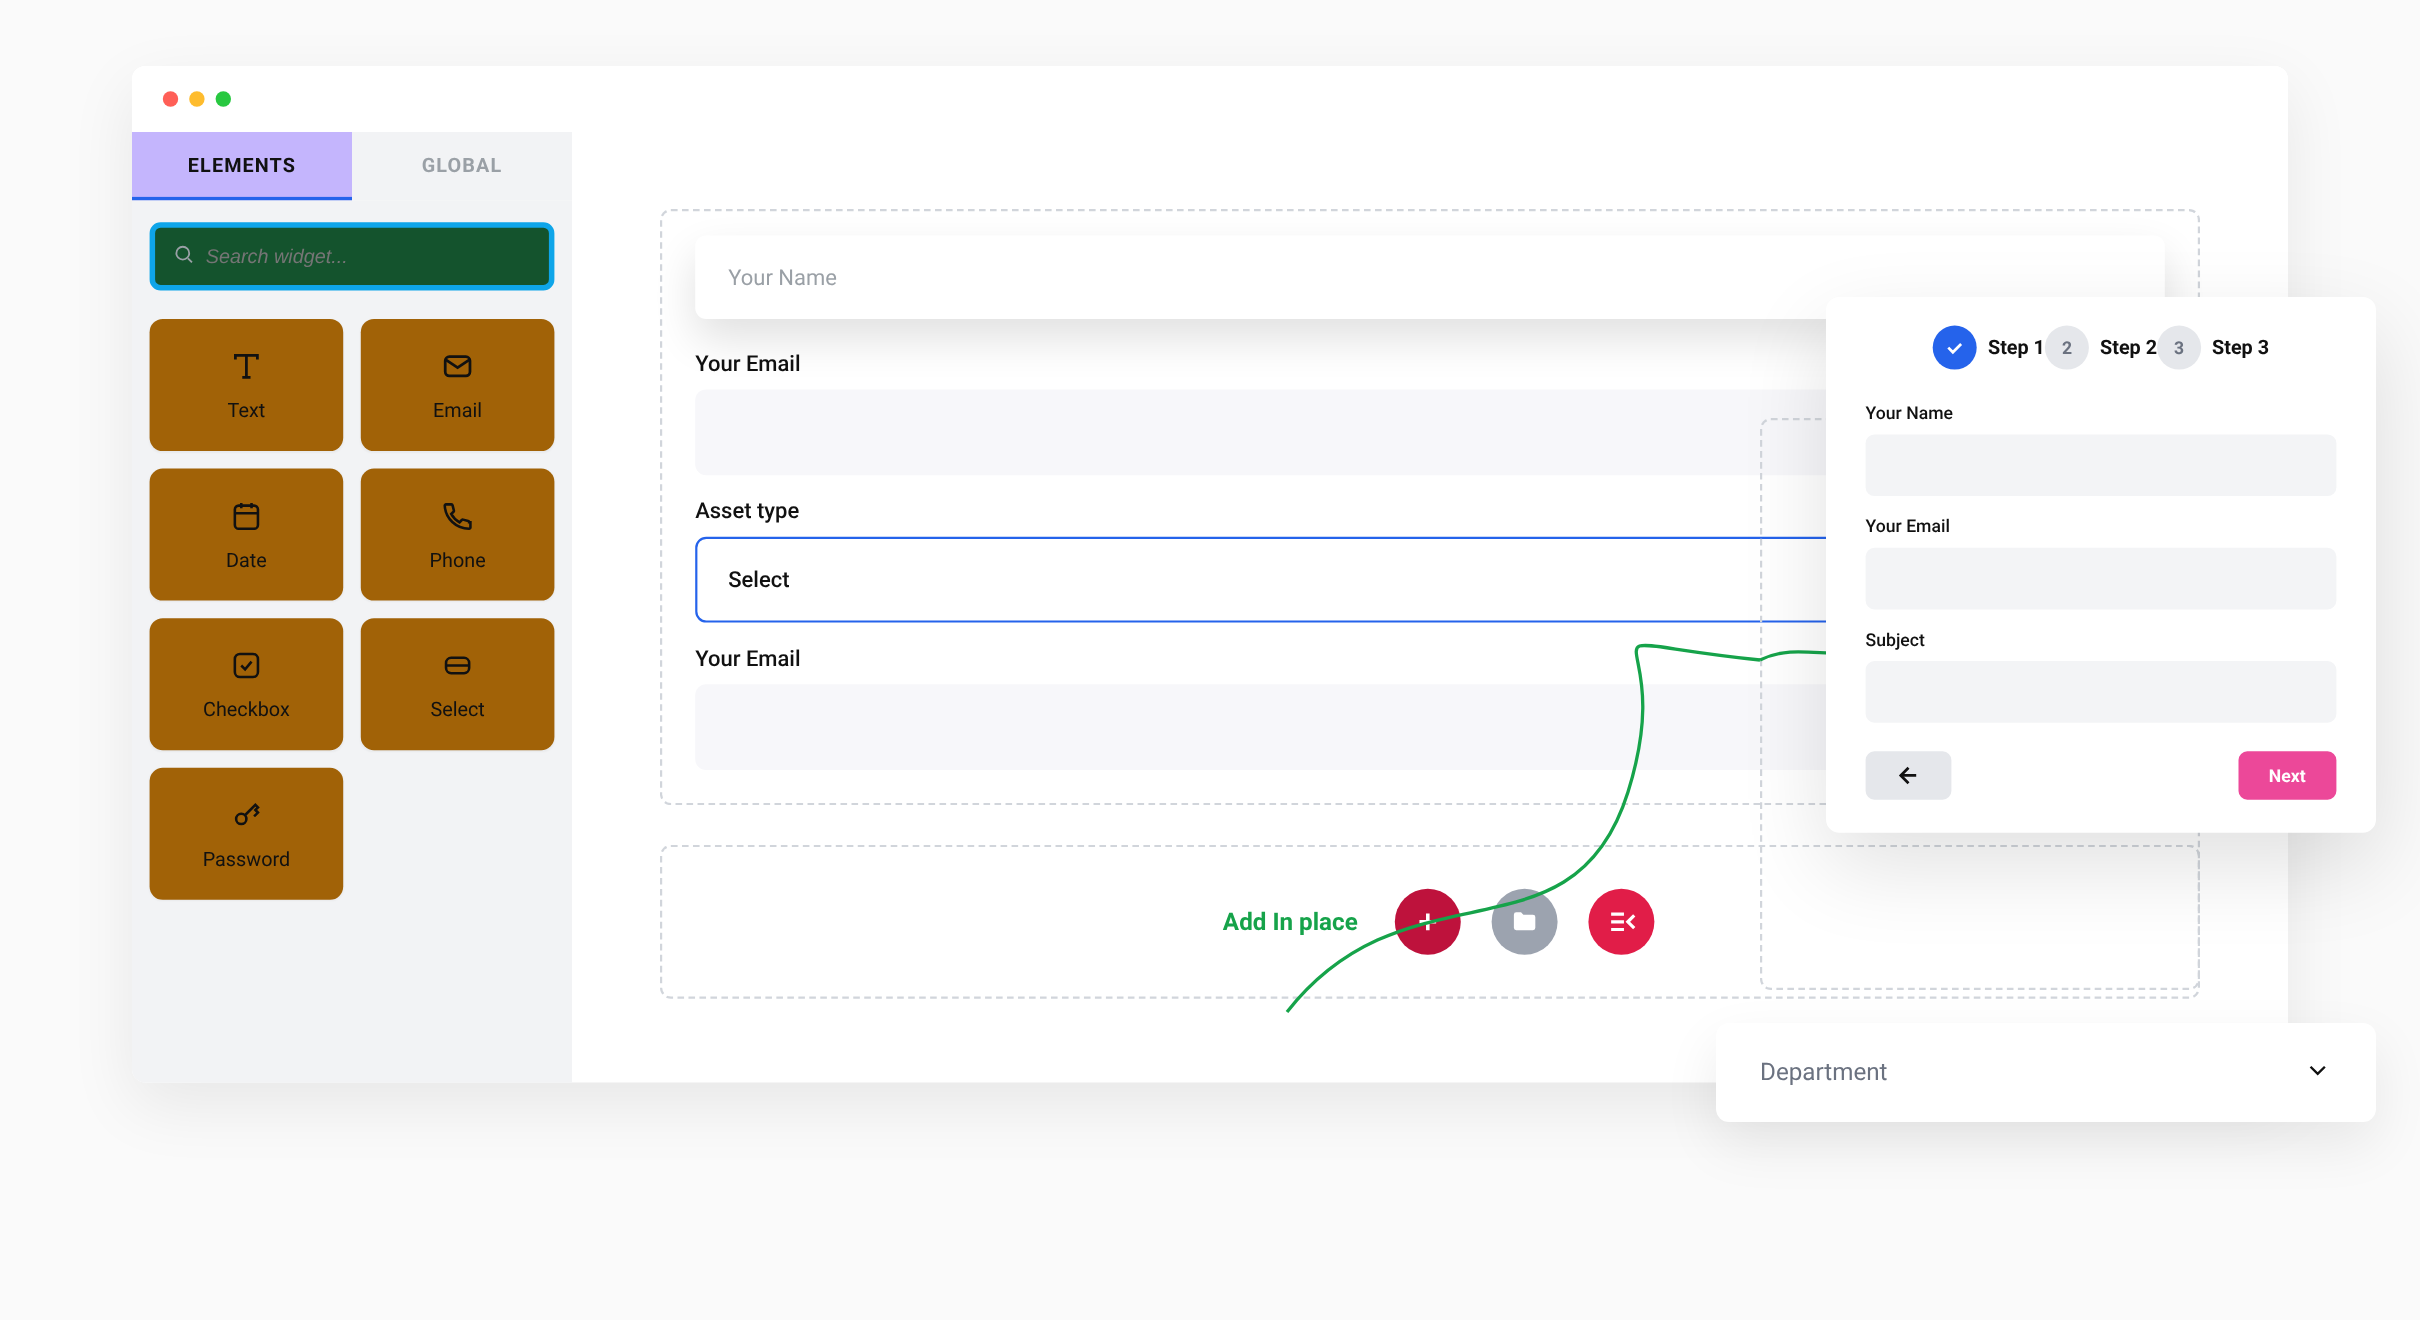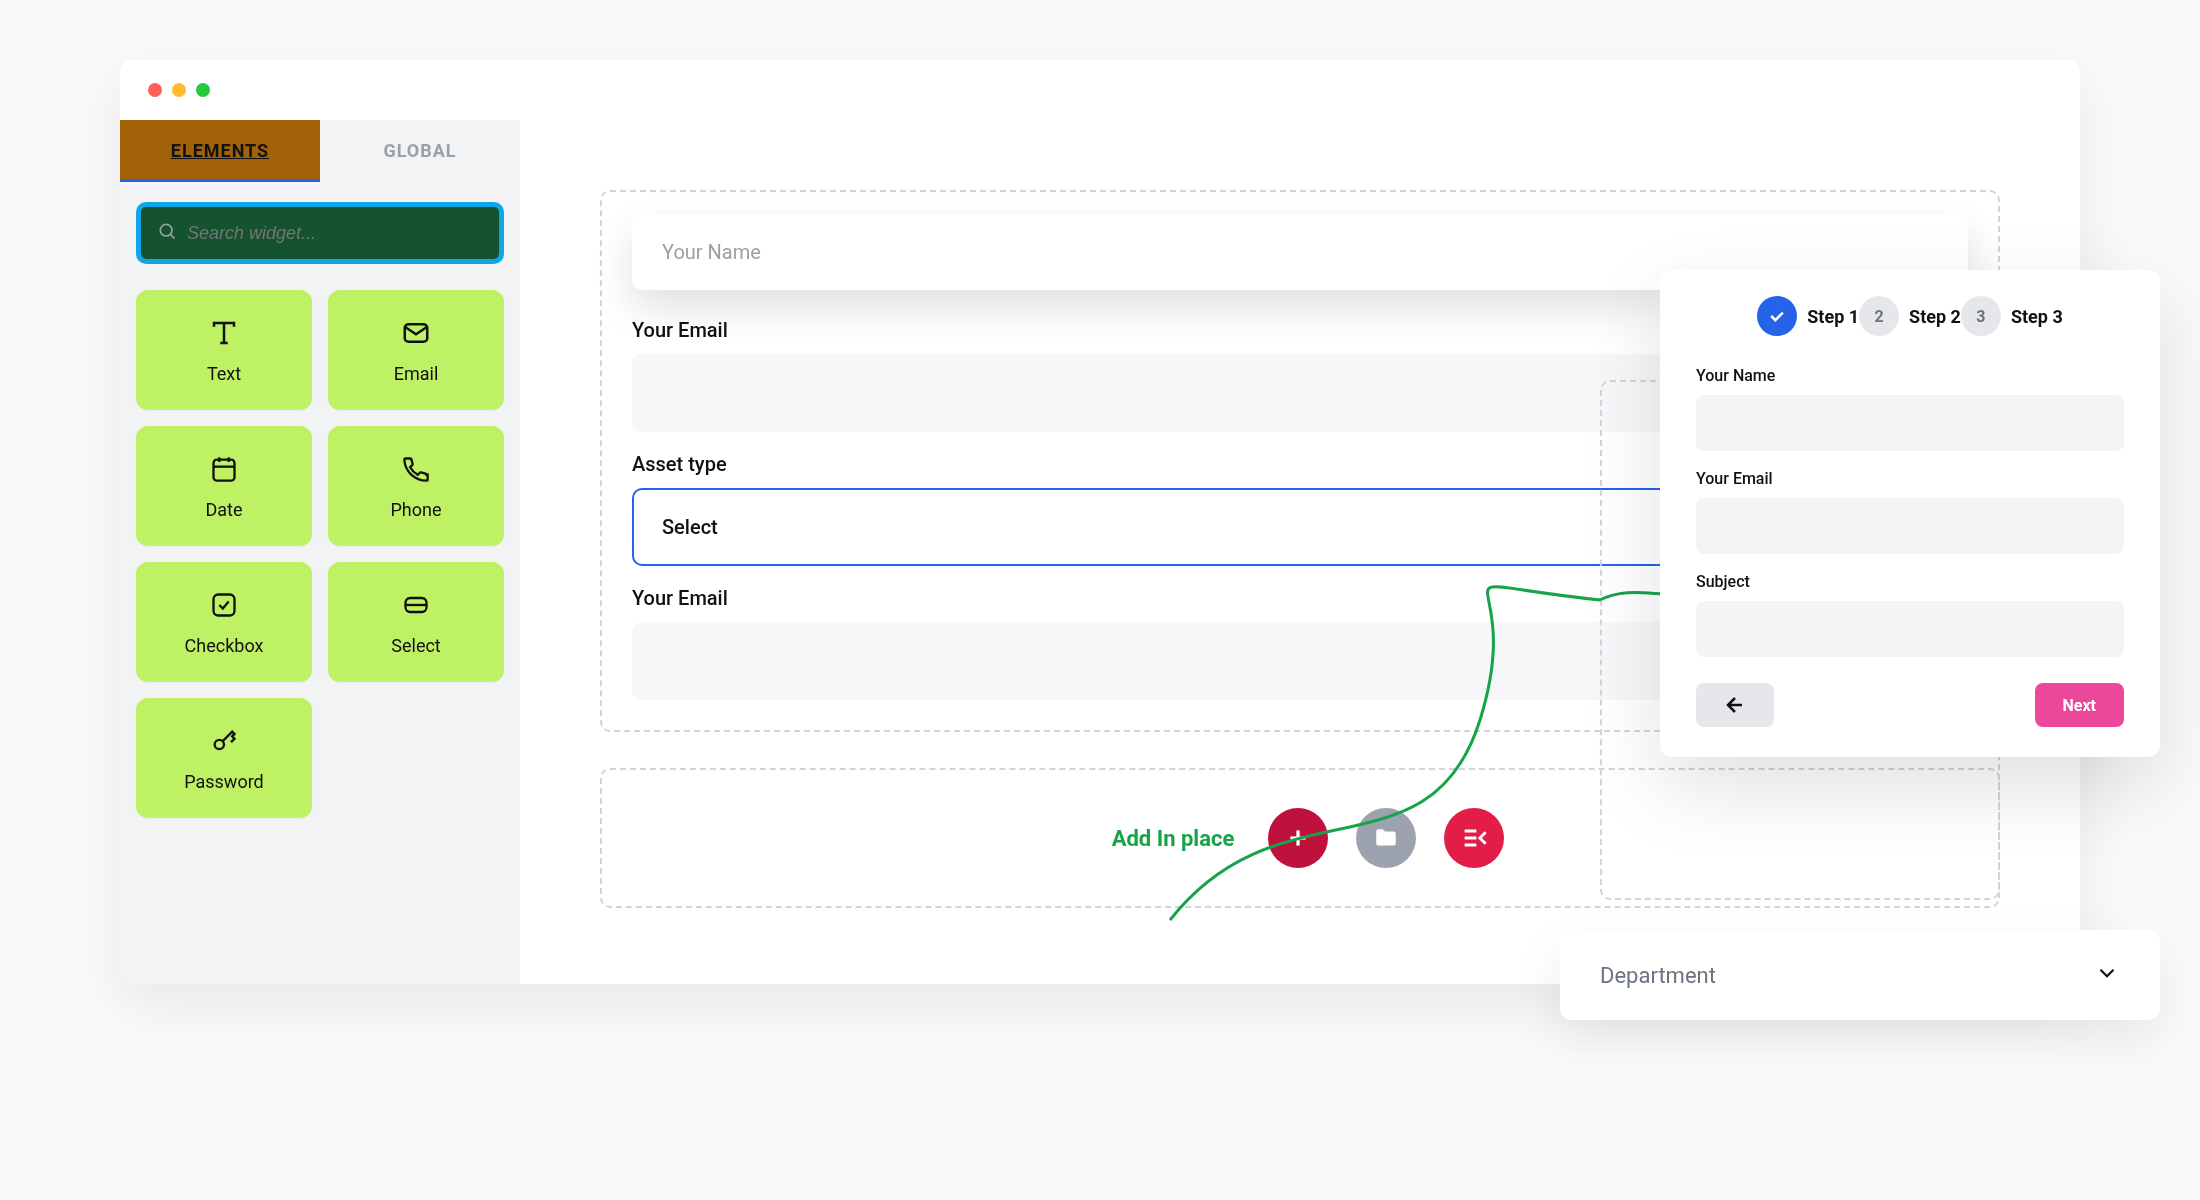--- a/index.html
+++ b/index.html
@@ -51,22 +51,21 @@
     font-weight: 700;
     letter-spacing: 1px;
     color: #9aa0a6;
     cursor: pointer;
     border-bottom: 3px solid transparent;
     background: #f2f3f5;
   }
   .tab.active {
     color: #111;
     border-bottom-color: #2563eb;
-    background: #a16207;
-    text-decoration: underline;
+    background: #c4b5fd;
   }
   .search-wrap { padding: 20px 16px 10px; }
   .search {
     display: flex;
     align-items: center;
     gap: 10px;
     background: #14532d;
     border: 5px solid #0ea5e9;
     border-radius: 10px;
     padding: 14px 16px;
@@ -81,21 +80,21 @@
     background: transparent;
   }
 
   .widgets {
     display: grid;
     grid-template-columns: 1fr 1fr;
     gap: 16px;
     padding: 16px;
   }
   .widget {
-    background: #bef264;
+    background: #a16207;
     border-radius: 12px;
     height: 120px;
     display: flex;
     flex-direction: column;
     align-items: center;
     justify-content: center;
     gap: 14px;
     cursor: grab;
     box-shadow: 0 1px 2px rgba(0,0,0,0.04);
   }

